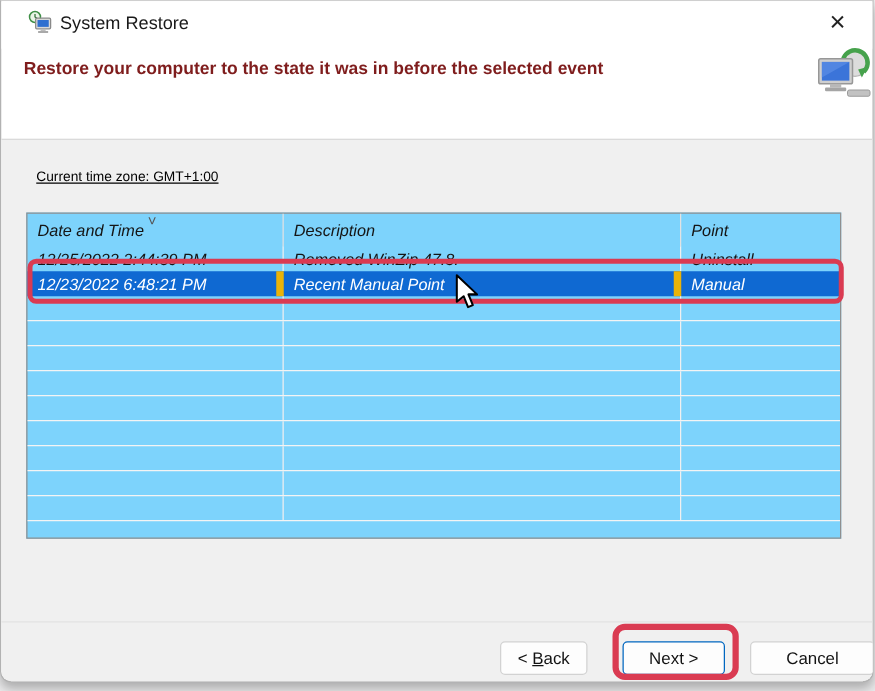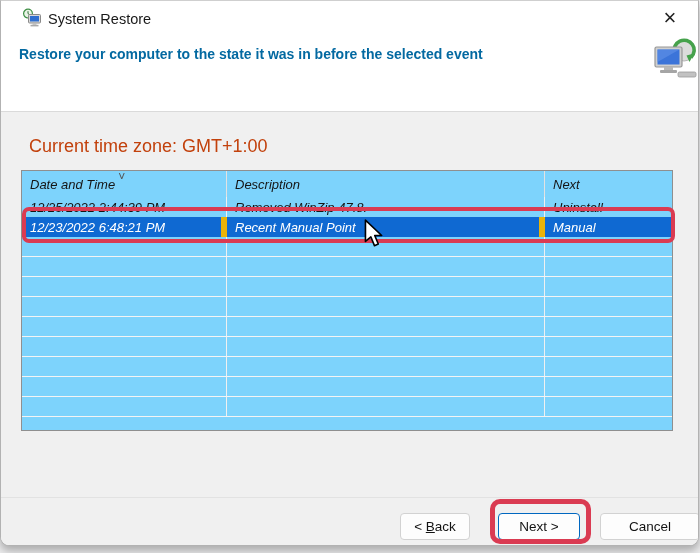--- a/index.html
+++ b/index.html
@@ -10,27 +10,27 @@
             border-radius:0 0 9px 9px; box-shadow:0 5px 9px rgba(0,0,0,.28); overflow:hidden; }
 
   
   .titlebar { position:absolute; left:0; top:0; width:100%; height:38px; background:#fff; }
   .app-icon { position:absolute; left:21px; top:7px; width:20px; height:20px; }
   .title { position:absolute; left:47px; top:10px; font-size:14.5px; color:#191919;text-align:right; }
   .close { position:absolute; right:8px; top:0px; width:40px; height:34px; background:none;
            border:none; font-size:22px; font-weight:300; color:#222; cursor:pointer; line-height:34px; }
 
   
-  .heading { position:absolute; left:18px; top:45px; font-size:14px; font-weight:700; color:#0369a1; }
+  .heading { position:absolute; left:18px; top:45px; font-size:14px; font-weight:700; color:#7f1d1d; }
   .big-icon { position:absolute; left:649px; top:37px; width:48px; height:42px; }
 
   
   .content { position:absolute; left:0; top:110px; width:100%; height:386px;
              background:#f0f0f0; border-top:1px solid #dadada; }
-  .timezone { position:absolute; left:28px; top:24px; font-size:18px; color:#c2410c; }
+  .timezone { position:absolute; left:28px; top:24px; font-size:11px; color:#000000;text-decoration:underline; }
 
   .table { position:absolute; left:20px; top:58px; width:652px; height:261px;
            background:#7dd3fc; border:1px solid #8f8f8f; display:flex; flex-direction:column; font-size:13px; color:#151515;font-style:italic; }
   .t-head { display:flex; height:26px; flex:none; align-items:center; }
   .t-row  { display:flex; height:20px; flex:none; align-items:flex-end; }
   .t-cell { height:100%; display:flex; align-items:center; padding-left:8px; white-space:nowrap; overflow:hidden; }
   .c1 { width:205px; flex:none; }
   .c2 { width:318px; flex:none; }
   .c3 { flex:1; }
   .t-head .c1,.t-head .c2 { border-right:1px solid #e2e2e2; }
@@ -97,21 +97,21 @@
   <div class="content">
     <div class="timezone">Current time zone: GMT+1:00</div>
 
     <div class="table">
       <div class="t-head">
         <div class="t-cell c1">
           <span>Date and Time</span>
           <span class="sort">˅</span>
         </div>
         <div class="t-cell c2">Description</div>
-        <div class="t-cell c3">Next</div>
+        <div class="t-cell c3">Point</div>
       </div>
 
       <div class="t-row">
         <div class="t-cell c1">12/25/2022 2:44:39 PM</div>
         <div class="t-cell c2">Removed WinZip 47.8.</div>
         <div class="t-cell c3">Uninstall</div>
       </div>
 
       <div class="t-row selected">
         <div class="t-cell c1">12/23/2022 6:48:21 PM</div>

